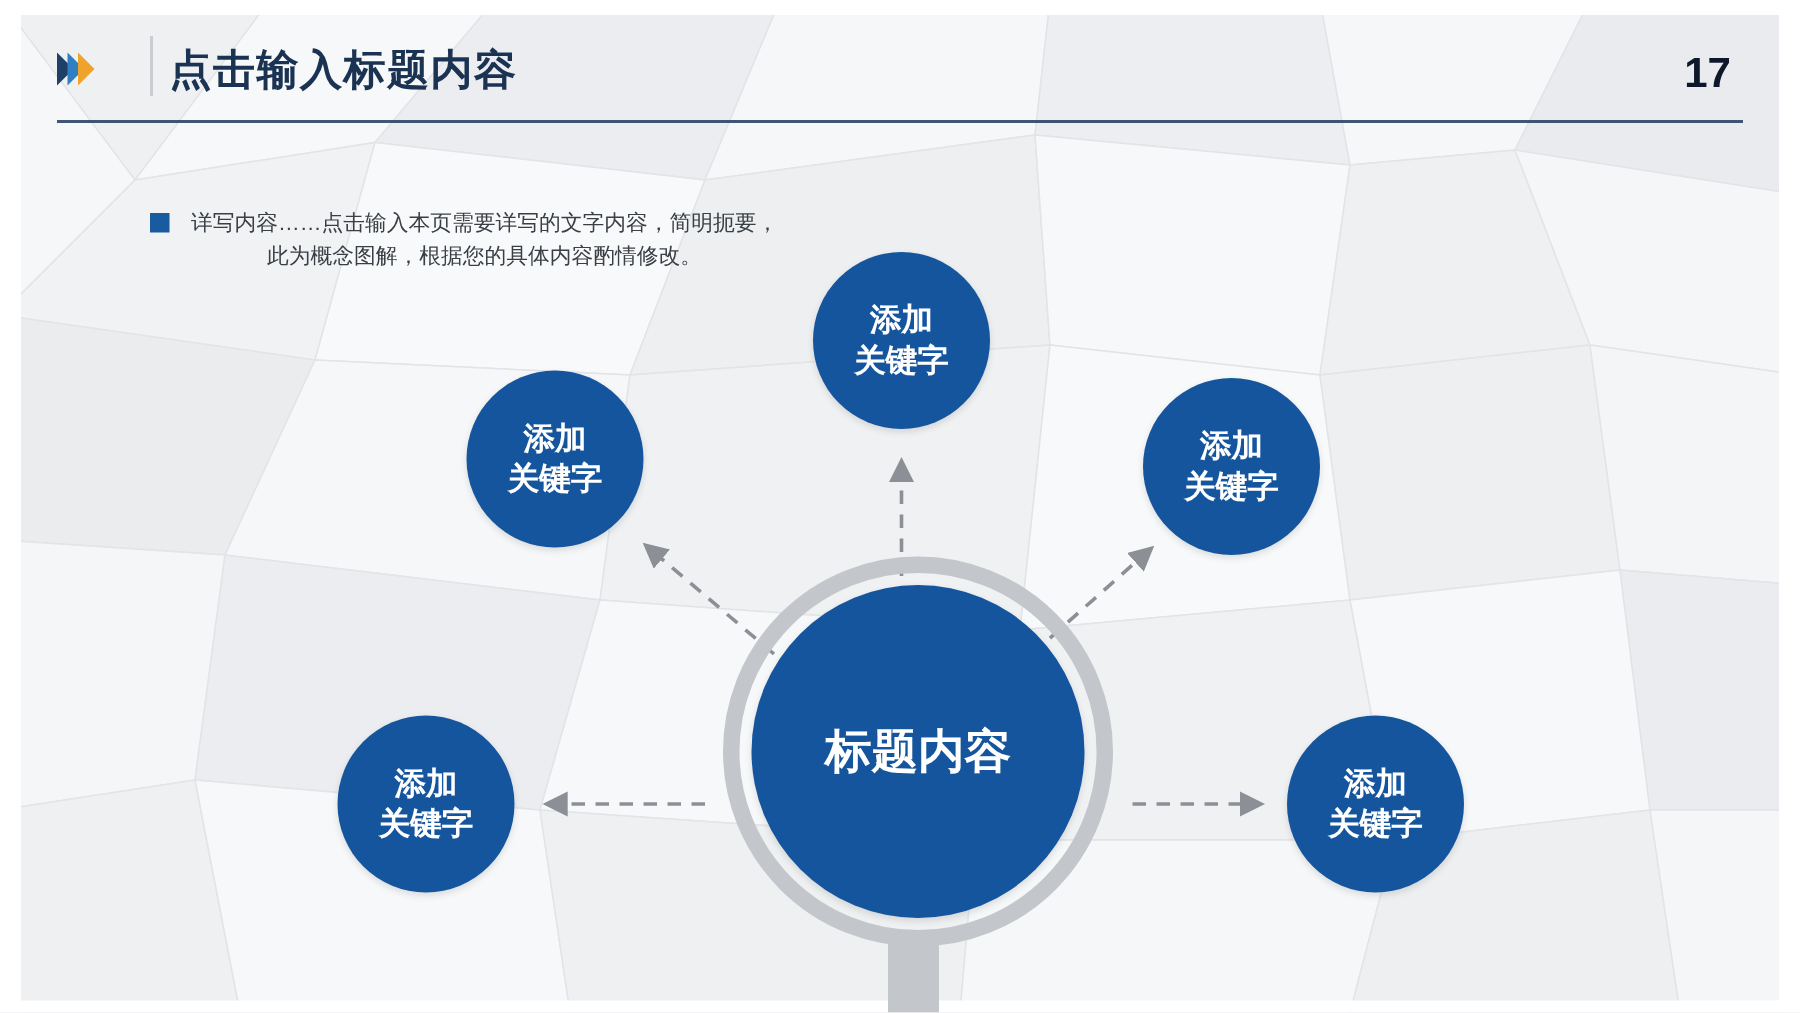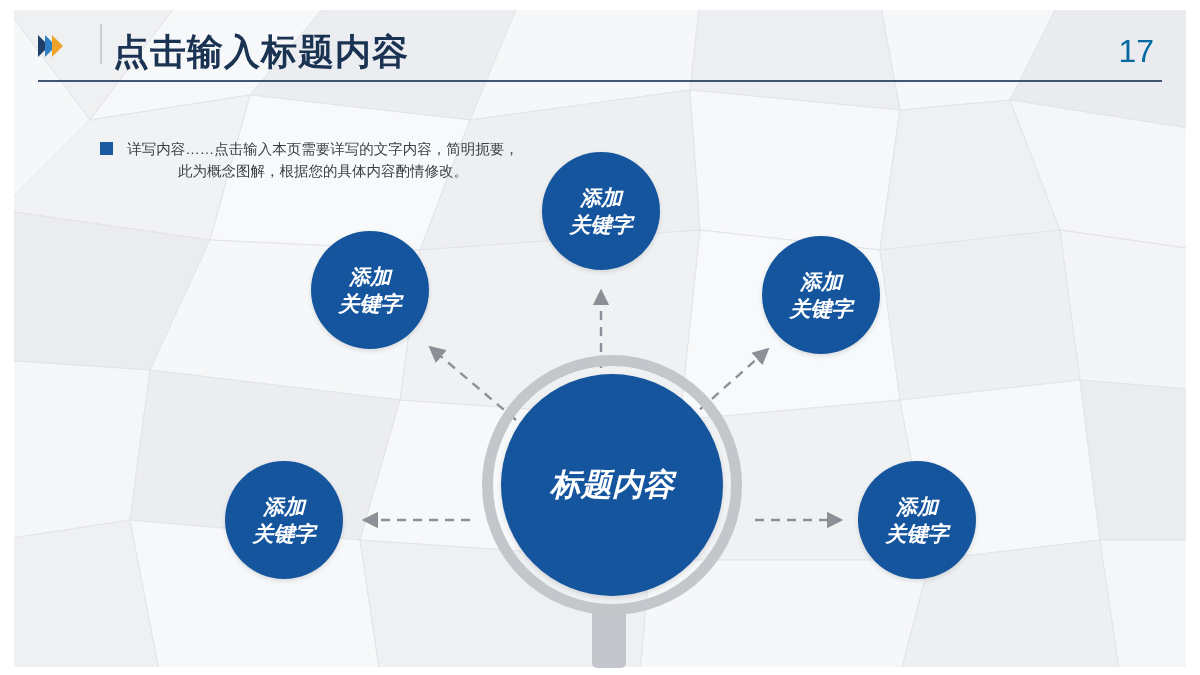--- a/index.html
+++ b/index.html
@@ -83,41 +83,41 @@
     border-bottom: 11px solid transparent;
     margin-right: -4px;
   }
   .chev.c1 { border-left: 11px solid #1f3f68; }
   .chev.c2 { border-left: 11px solid #2f7fc4; }
   .chev.c3 { border-left: 11px solid #f0a32a; }
   #header-title {
     position: absolute;
     left: 113px;
     top: 28px;
-    font-size: 36px;
+    font-size: 28px;
     font-weight: bold;
     color: #1b3352;
     letter-spacing: 1px;
     white-space: nowrap;
   }
   #header-title-divider {
     position: absolute;
     left: 100px;
     top: 24px;
     width: 2px;
     height: 40px;
     background: #c9cdd2;
   }
   #page-number {
     position: absolute;
     right: 46px;
     top: 33px;
-    font-size: 32px;
-    color: #0369a1;
-    font-weight: normal;
+    font-size: 28px;
+    color: #0f172a;
+    font-weight: bold;
   }
 
   
   #body-note {
     position: absolute;
     left: 100px;
     top: 138px;
     width: 420px;
     z-index: 10;
   }
@@ -133,24 +133,23 @@
     margin-left: 26px;
     font-size: 14.5px;
     line-height: 22px;
     color: #3a3f45;
     text-align: center;
   }
 
   
   #diagram {
     position: absolute;
-    left: 0; top: 0;
+    left: 0; top: 16px;
     width: 1200px; height: 579px;
     z-index: 8;
-    font-style: italic;
   }
   .node {
     position: absolute;
     border-radius: 50%;
     background: #14559e;
     color: #ffffff;
     display: flex;
     flex-direction: column;
     align-items: center;
     justify-content: center;

